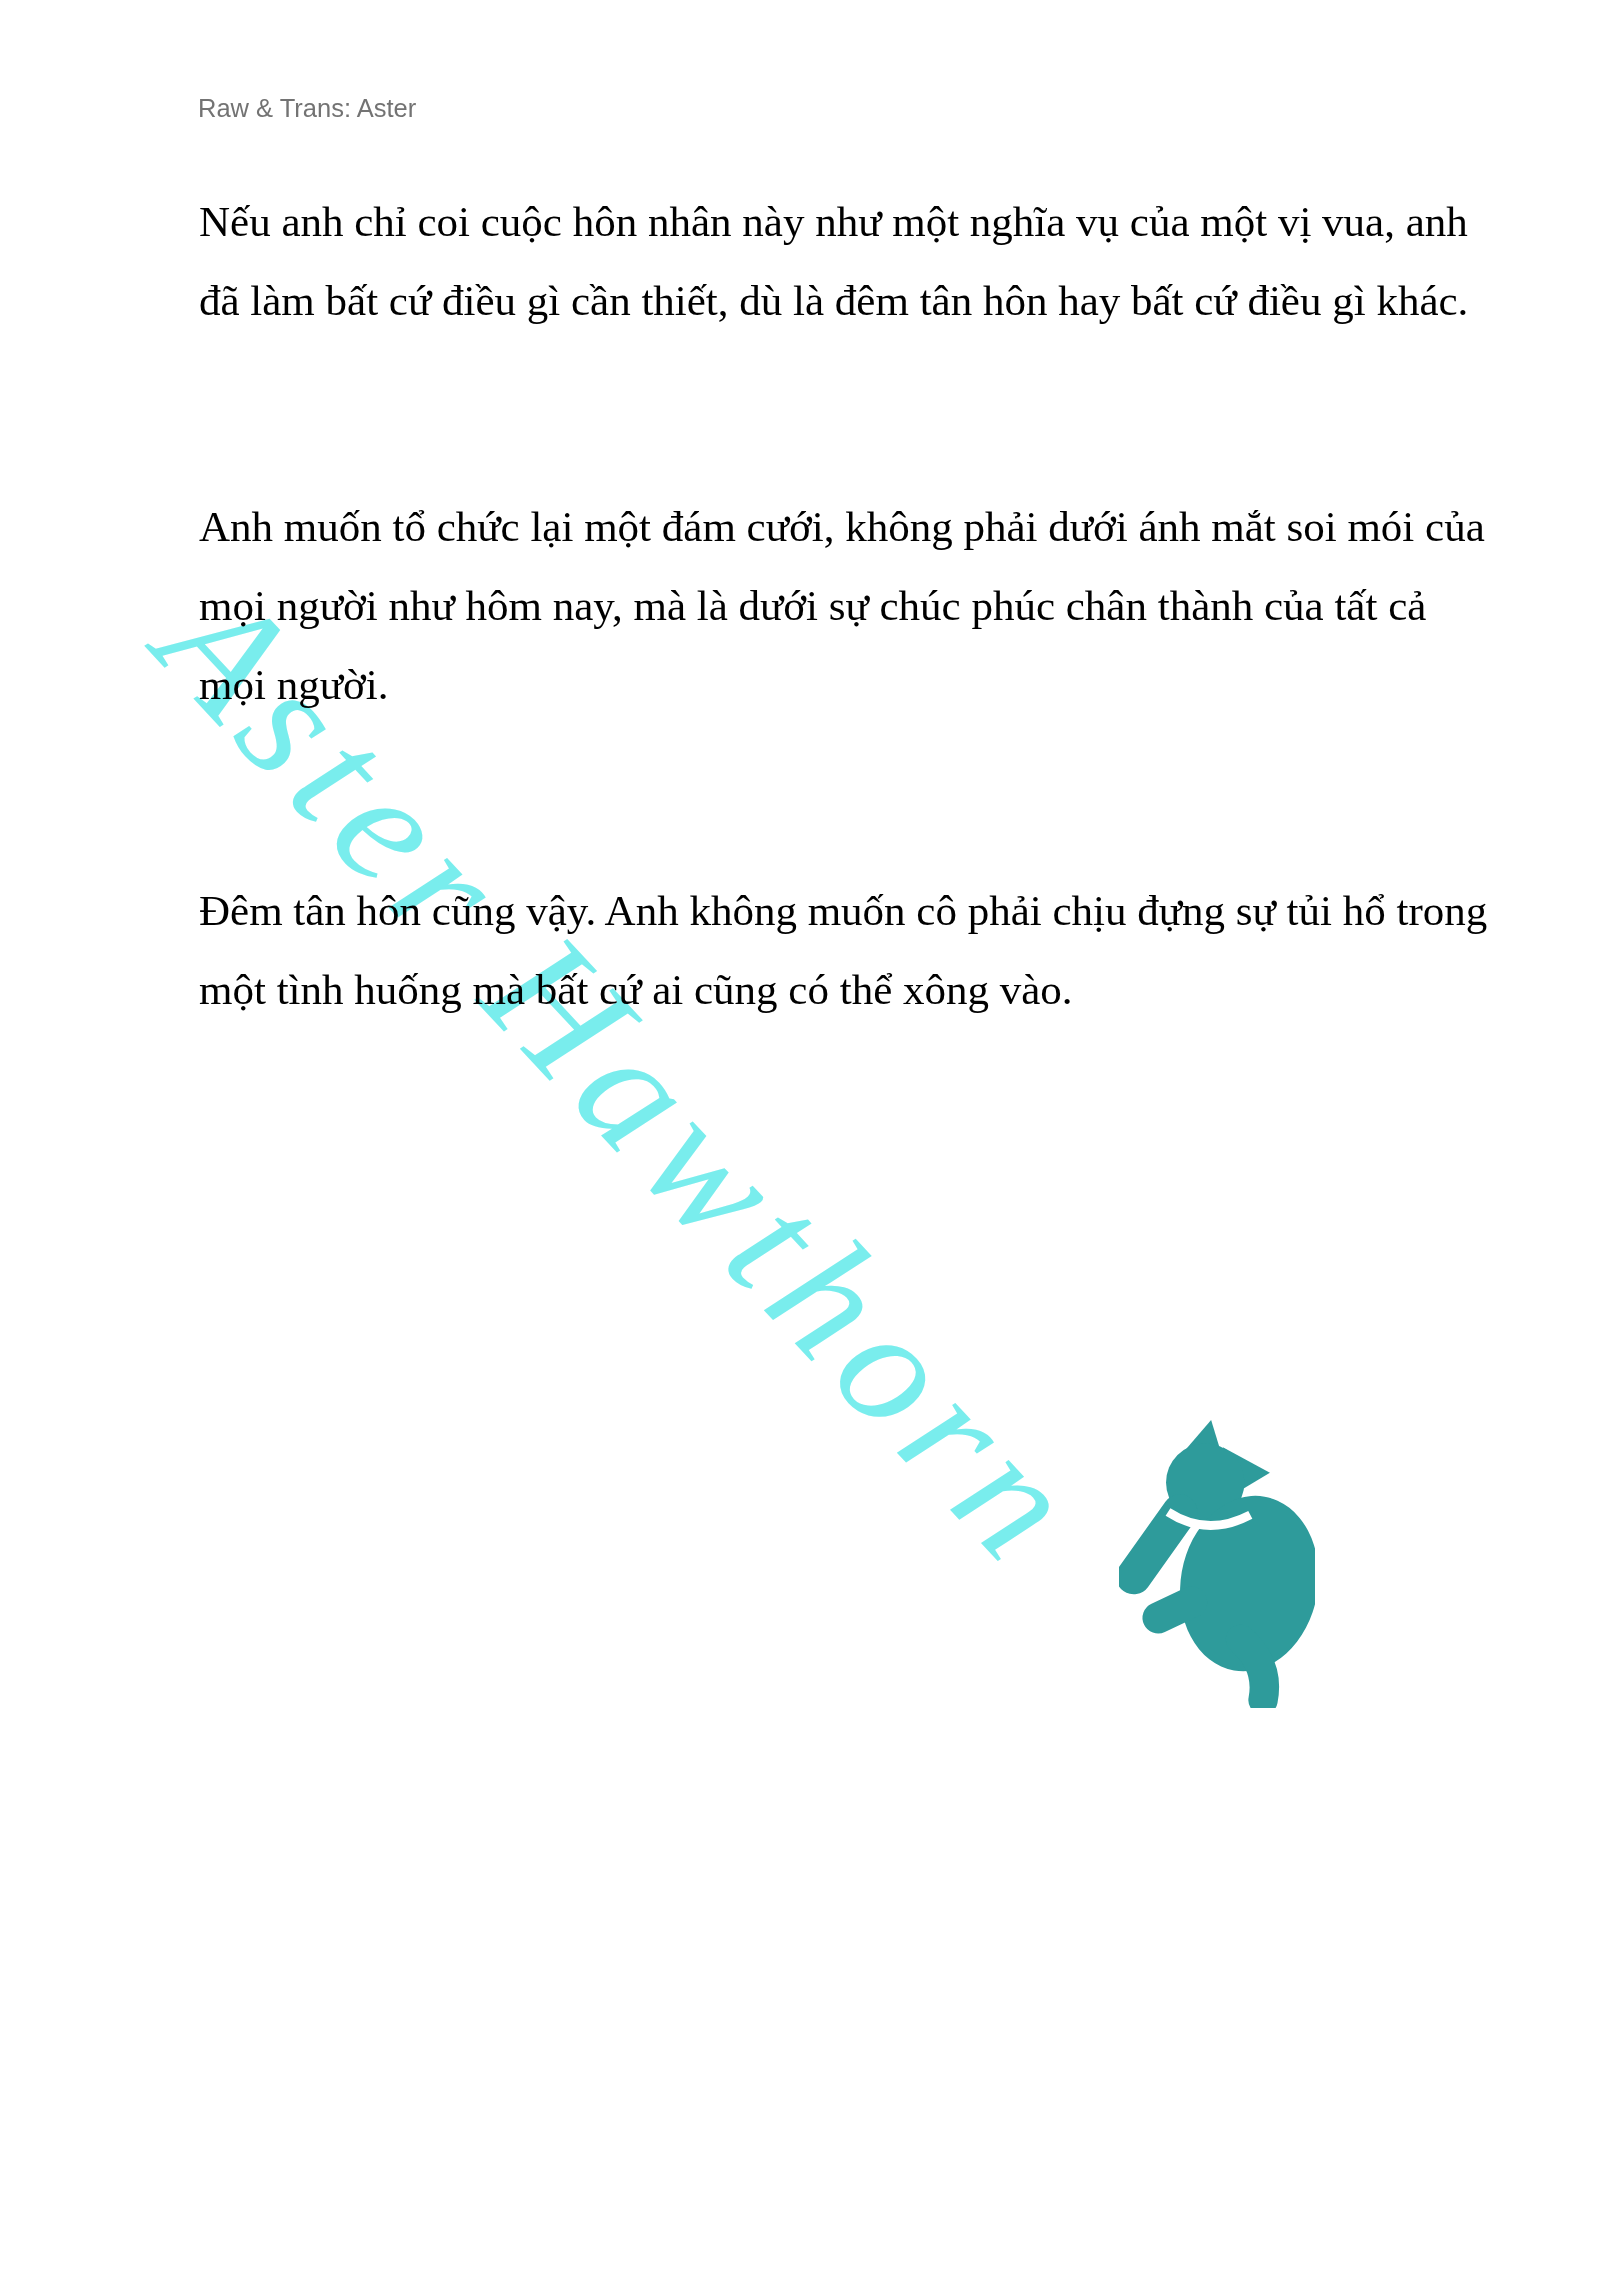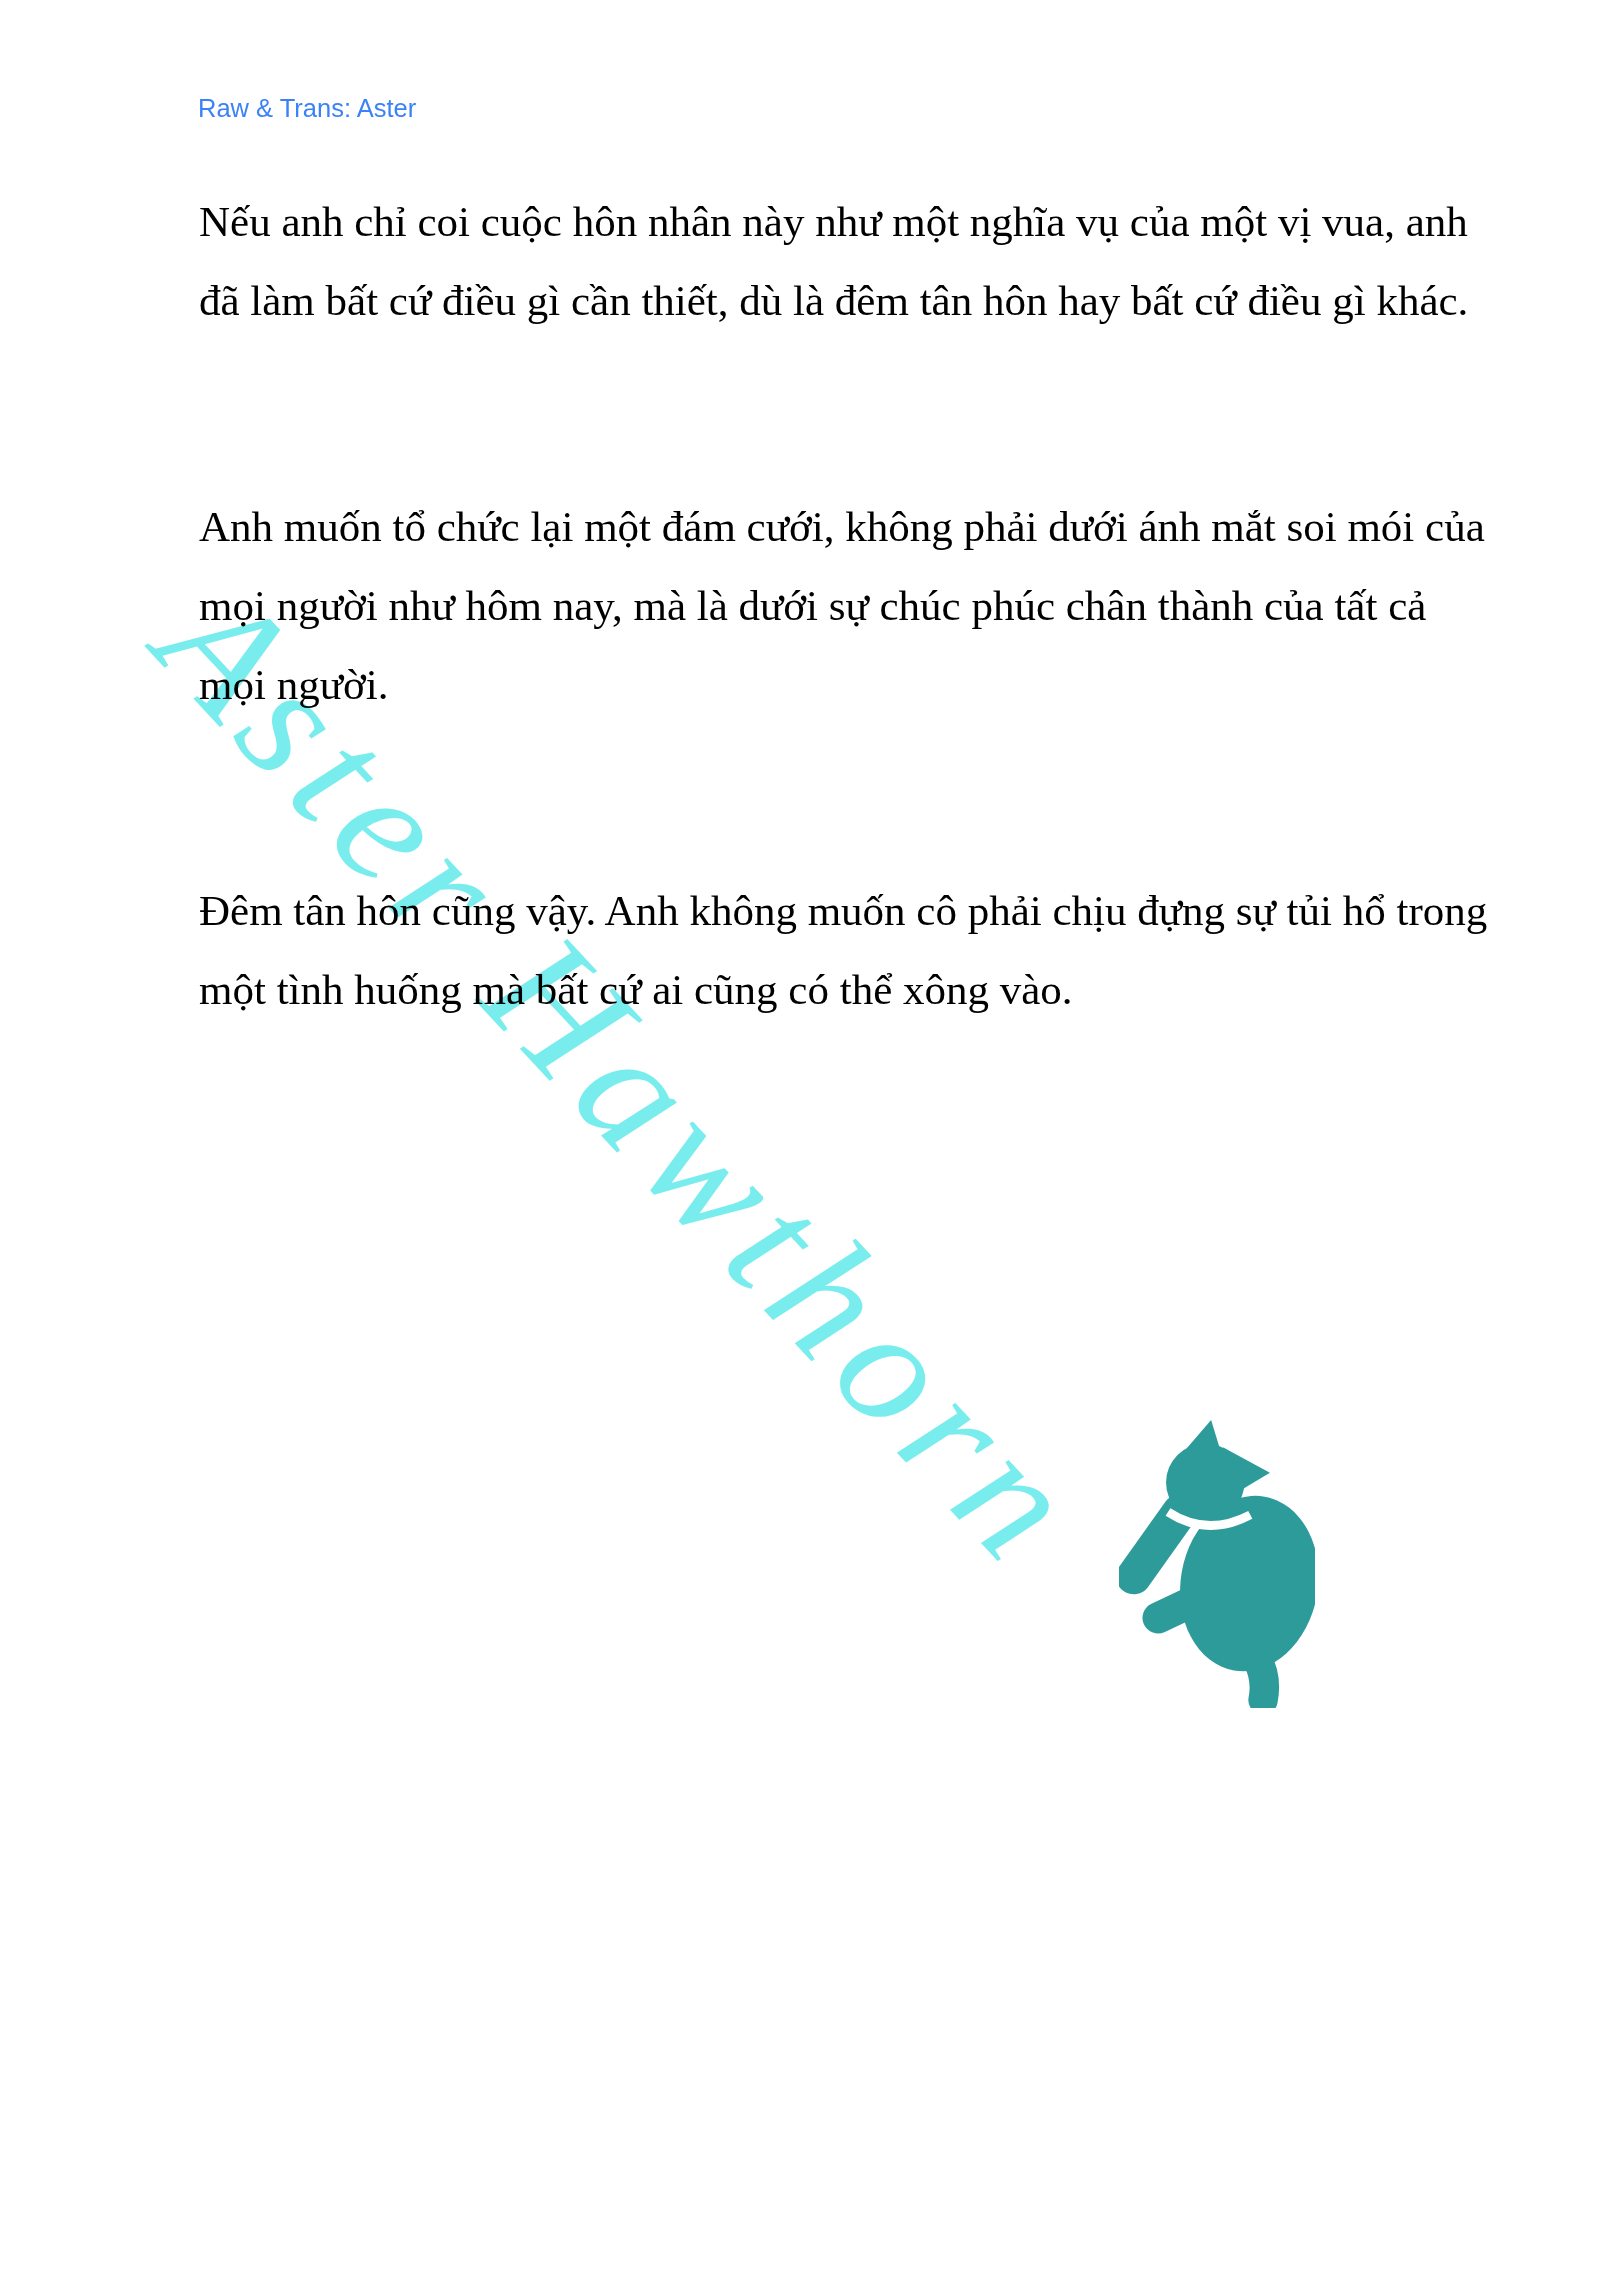--- a/index.html
+++ b/index.html
@@ -40,21 +40,21 @@
     z-index: 1;
     color: var(--cat-color, #2e9b9b);
   }
   .credit {
     position: absolute;
     left: 198px;
     top: 94px;
     z-index: 2;
     font-family: "Liberation Sans", sans-serif;
     font-size: 25.5px;
-    color: #3b82f6;
+    color: #737373;
   }
   .content {
     position: absolute;
     left: 199px;
     top: 182px;
     width: 1294px;
     z-index: 2;
     font-family: "Liberation Serif", serif;
     font-size: 43px;
     line-height: 79px;

